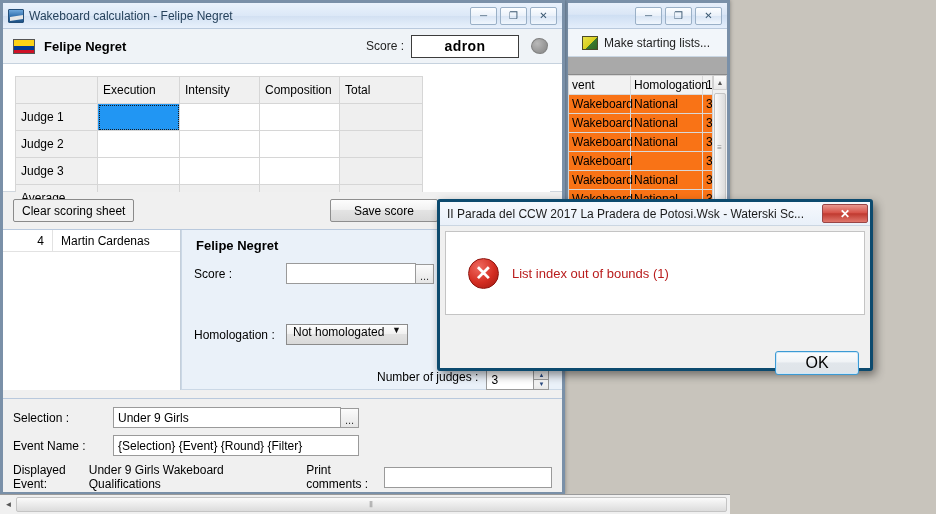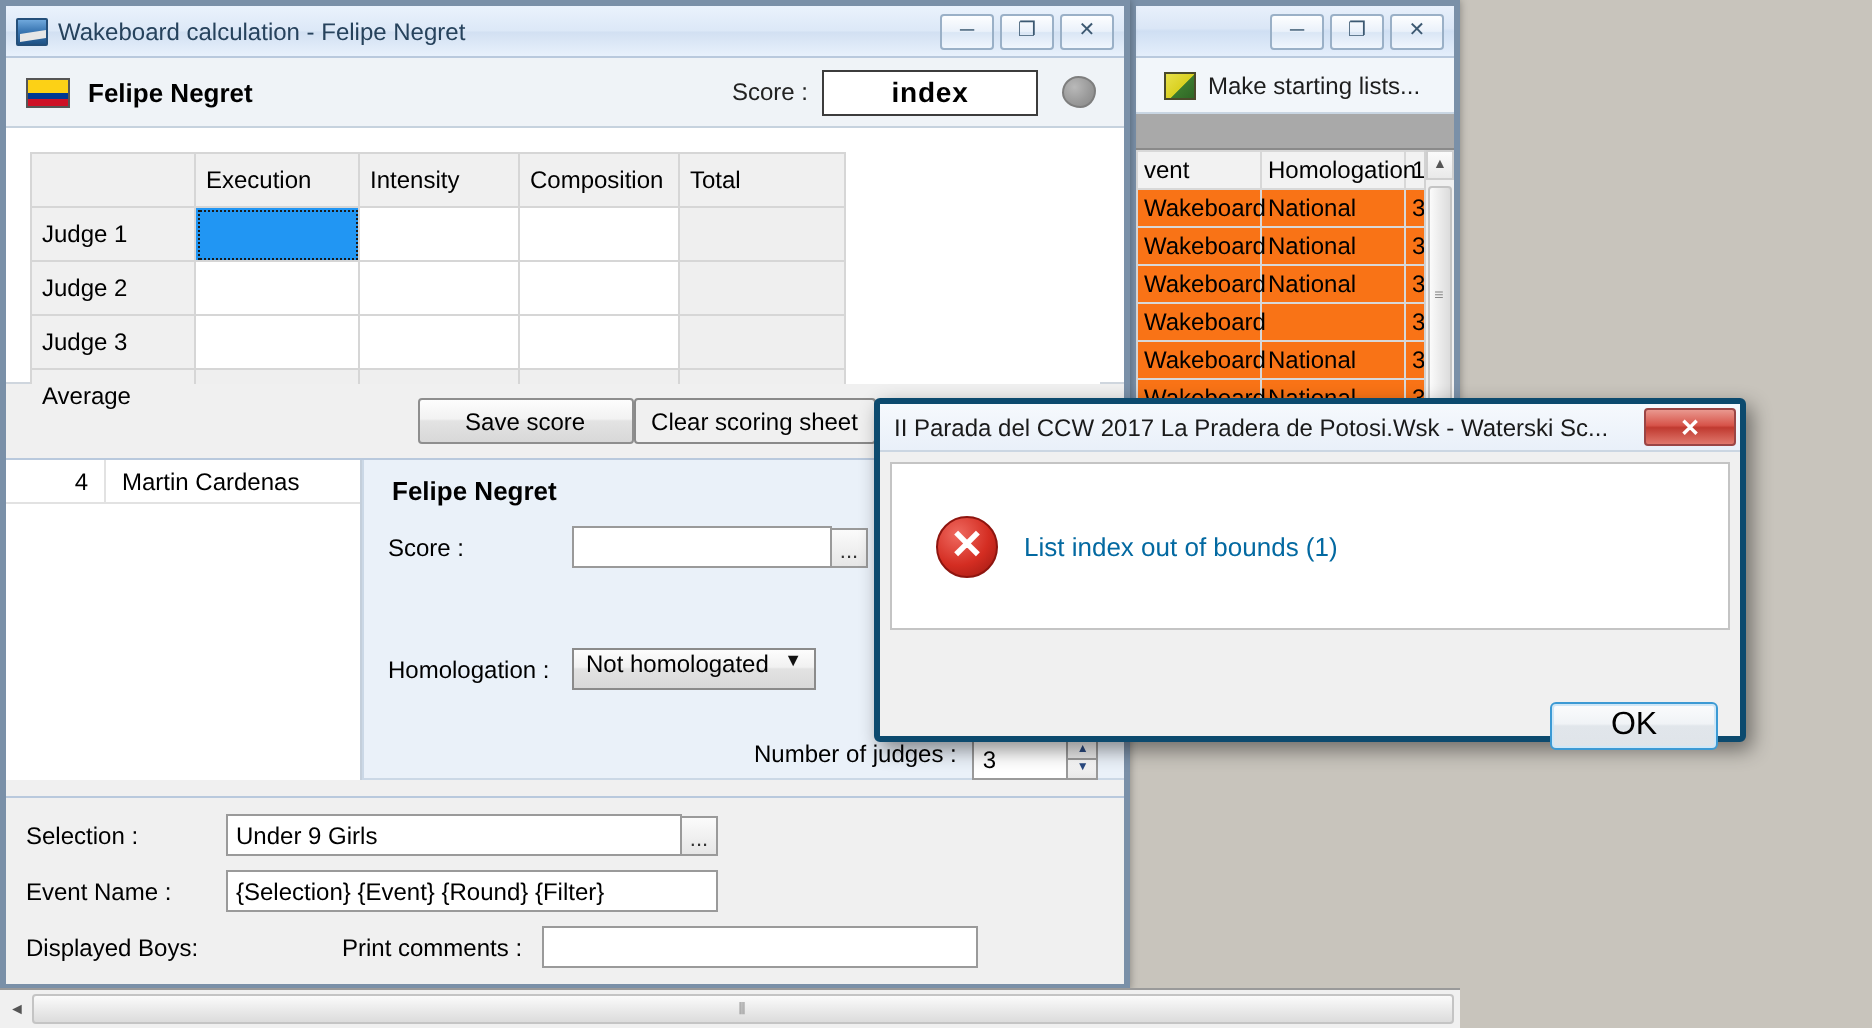--- a/index.html
+++ b/index.html
@@ -269,21 +269,21 @@
     margin: 5px; height: 84px; background: #fff; border: 1px solid #c4c4c4;
     display: flex; align-items: center; padding-left: 22px;
   }
   .err-icon {
     width: 31px; height: 31px; border-radius: 50%; flex: 0 0 auto;
     background: radial-gradient(circle at 34% 28%, #ef6a60 0%, #d42d22 55%, #9c1811 100%);
     border: 1px solid #8e150f;
     display: flex; align-items: center; justify-content: center;
     color: #fff; font-size: 20px; font-weight: bold; line-height: 1;
   }
-  .err-msg { margin-left: 13px; font-size: 13px; color: #0369a1; }
+  .err-msg { margin-left: 13px; font-size: 13px; color: #b91c1c; }
   .dfoot { display: flex; align-items: center; justify-content: flex-end; padding: 0 11px; height: 50px; }
   #dlg-ok {
     width: 84px; height: 24px; border: 1px solid #3c9ad4; border-radius: 3px;
     background: linear-gradient(to bottom,#fbfcfd 0%,#f0f3f6 45%,#e1e6eb 50%,#dfe4e9 100%);
     box-shadow: 0 0 0 1px #cfe7f7 inset;
     font-size: 16px; display: flex; align-items: center; justify-content: center; margin-top: 36px;
   }
 
   
   #outer-scroll {
@@ -432,21 +432,21 @@
         <div class="wbtn">─</div>
         <div class="wbtn">❐</div>
         <div class="wbtn">✕</div>
       </div>
     </div>
 
     <div class="calc-header">
       <span class="flagco"></span>
       <span class="skier-name">Felipe Negret</span>
       <span class="score-lbl">Score :</span>
-      <div class="score-box">index</div>
+      <div class="score-box">adron</div>
       <span class="gray-blob"></span>
     </div>
 
     <div class="grid-wrap">
       <table class="jgrid">
         <tbody>
             <tr>
           <td class="hd" style="width:82px"></td>
           <td class="hd" style="width:82px">Execution</td>
           <td class="hd" style="width:80px">Intensity</td>
@@ -484,22 +484,22 @@
           <td class="tot"></td>
           <td class="tot"></td>
           <td class="tot"></td>
           <td class="pad"></td>
         </tr>
       </tbody>
         </table>
     </div>
 
     <div class="calc-toolbar">
+      <div class="btn" id="btn-clear">Clear scoring sheet</div>
       <div class="btn" id="btn-save">Save score</div>
-      <div class="btn" id="btn-clear">Clear scoring sheet</div>
       <span class="skier-nav-lbl">Skier</span>
       <div class="navbtn">|◄</div>
       <div class="navbtn">◄</div>
       <div class="navbtn">►</div>
     </div>
 
     <div class="mid-split">
       <div class="mid-left">
         <div class="mlrow">
           <span class="num">4</span>
@@ -536,21 +536,22 @@
       <div class="cb-row">
         <span class="cb-lbl">Selection :</span>
         <div class="selin" style="width:228px">Under 9 Girls</div>
         <div class="ellipsis-btn">...</div>
       </div>
       <div class="cb-row">
         <span class="cb-lbl">Event Name :</span>
         <div class="selin" style="width:246px">{Selection} {Event} {Round} {Filter}</div>
       </div>
       <div class="cb-row">
-        <span class="cb-lbl stat-lbl">Displayed Boys:</span>
+        <span class="cb-lbl stat-lbl">Displayed Event:</span>
+        <span class="stat-lbl">Under 9 Girls Wakeboard Qualifications</span>
         <span class="stat-lbl" style="margin-left:58px">Print comments  :</span>
         <div class="selin" style="width:218px;margin-left:10px"></div>
       </div>
     </div>
   </div>
 
   <div id="dlg">
     <div class="dtitle">
       <span>II Parada del CCW 2017 La Pradera de Potosi.Wsk - Waterski Sc...</span>
       <div class="dclose">✕</div>

